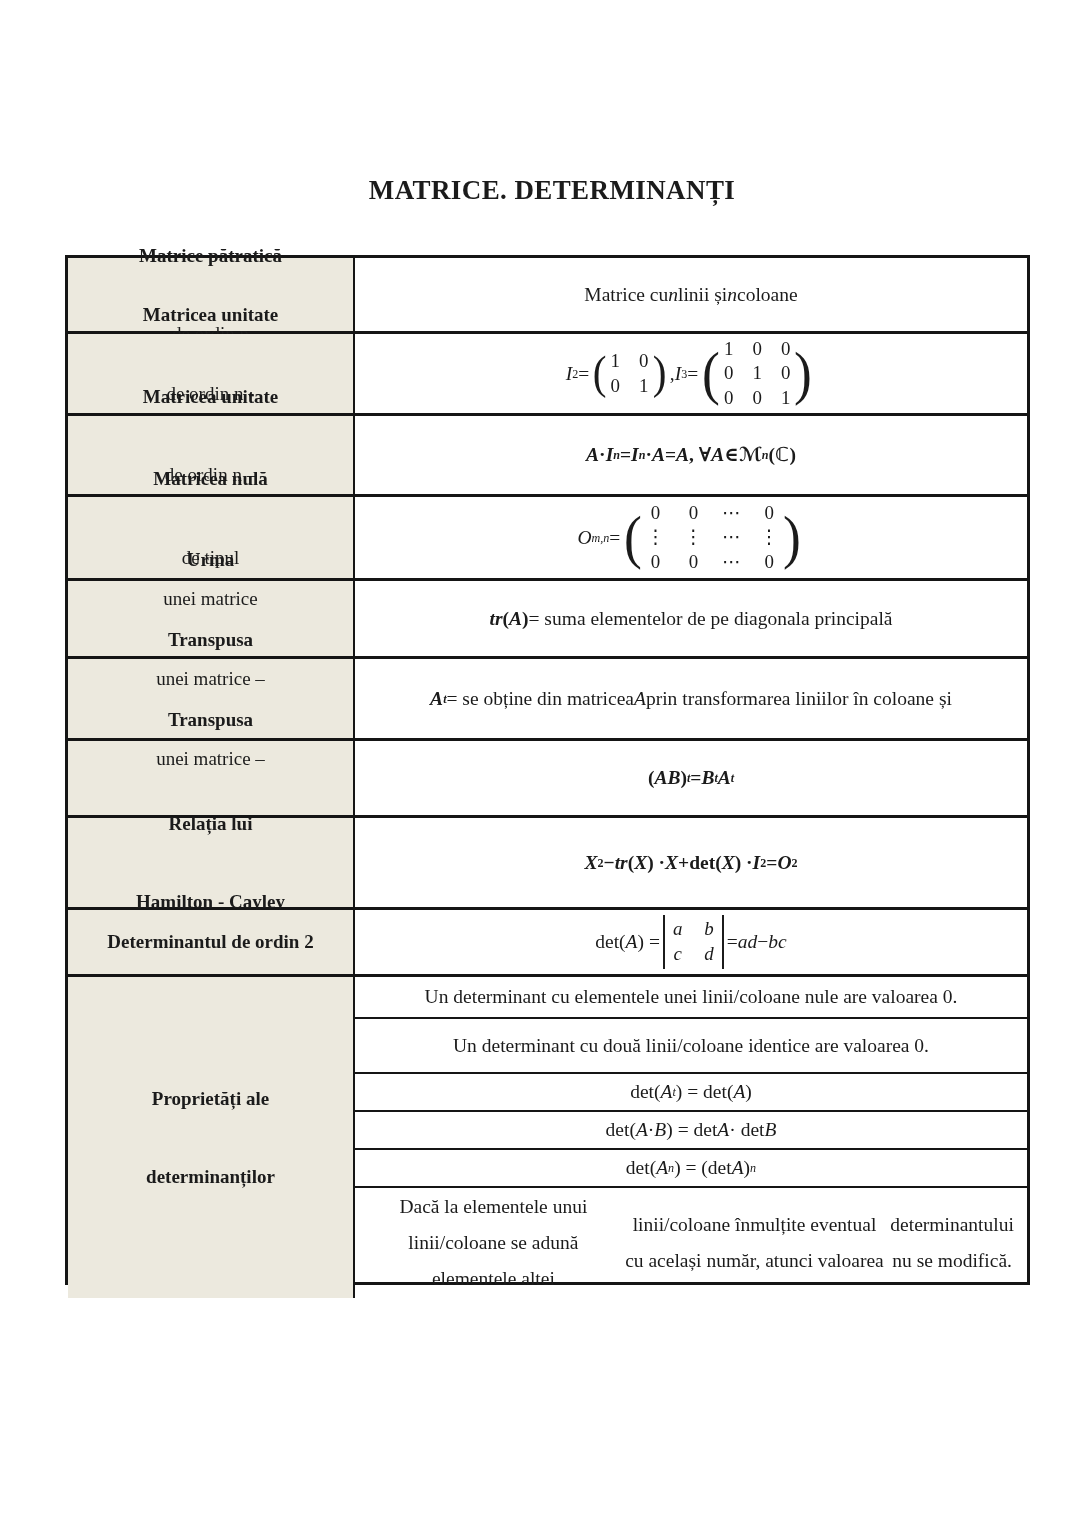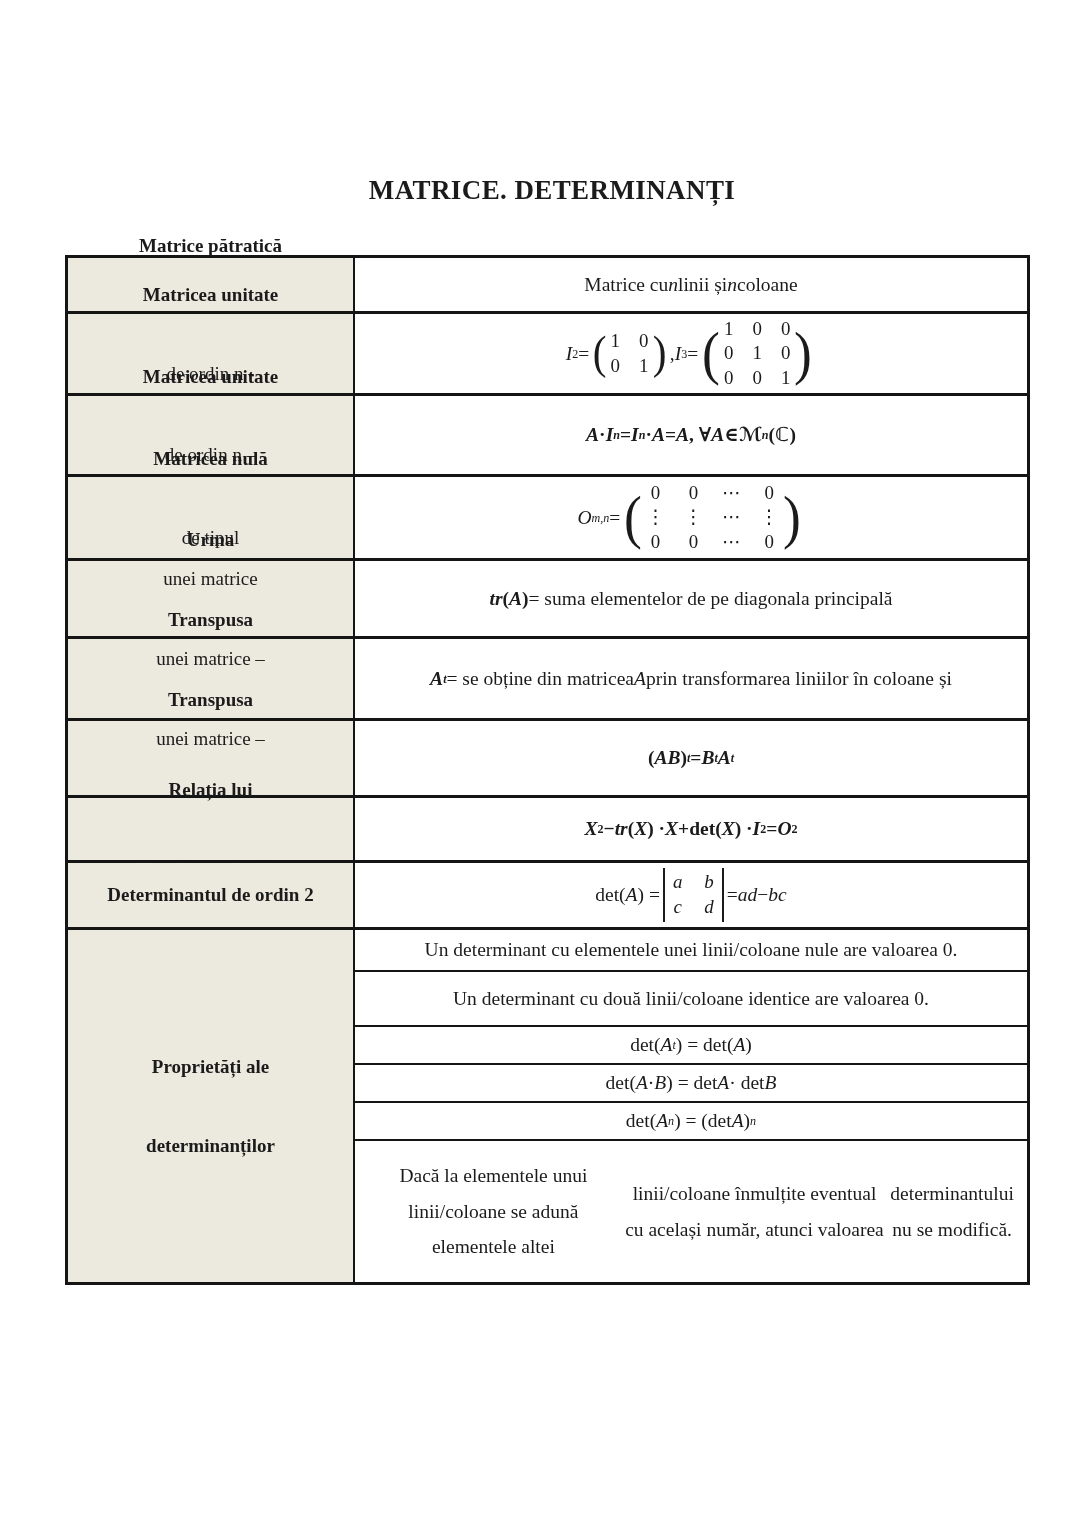--- a/index.html
+++ b/index.html
@@ -30,22 +30,22 @@
     flex-direction:column;
     background:#ffffff;
   }
   .trow{
     display:flex;
     border-bottom:3px solid #151515;
     box-sizing:border-box;
     flex:0 0 auto;
   }
   .trow:last-child{border-bottom:none;flex:1 1 auto;}
-  .r1{height:56px}.r2{height:82px}.r3{height:81px}.r4{height:84px}.r5{height:78px}
-  .r6{height:82px}.r7{height:77px}.r8{height:65px}.r9{height:67px}
+  .r1{height:76px}.r2{height:82px}.r3{height:81px}.r4{height:84px}.r5{height:78px}
+  .r6{height:82px}.r7{height:77px}.r8{height:92px}.r9{height:67px}
   .cell{box-sizing:border-box;}
   .label{
     width:287px;
     flex:0 0 287px;
     border-right:2px solid #151515;
     background:#ece9de;
     display:flex;
     flex-direction:column;
     justify-content:center;
     align-items:center;

